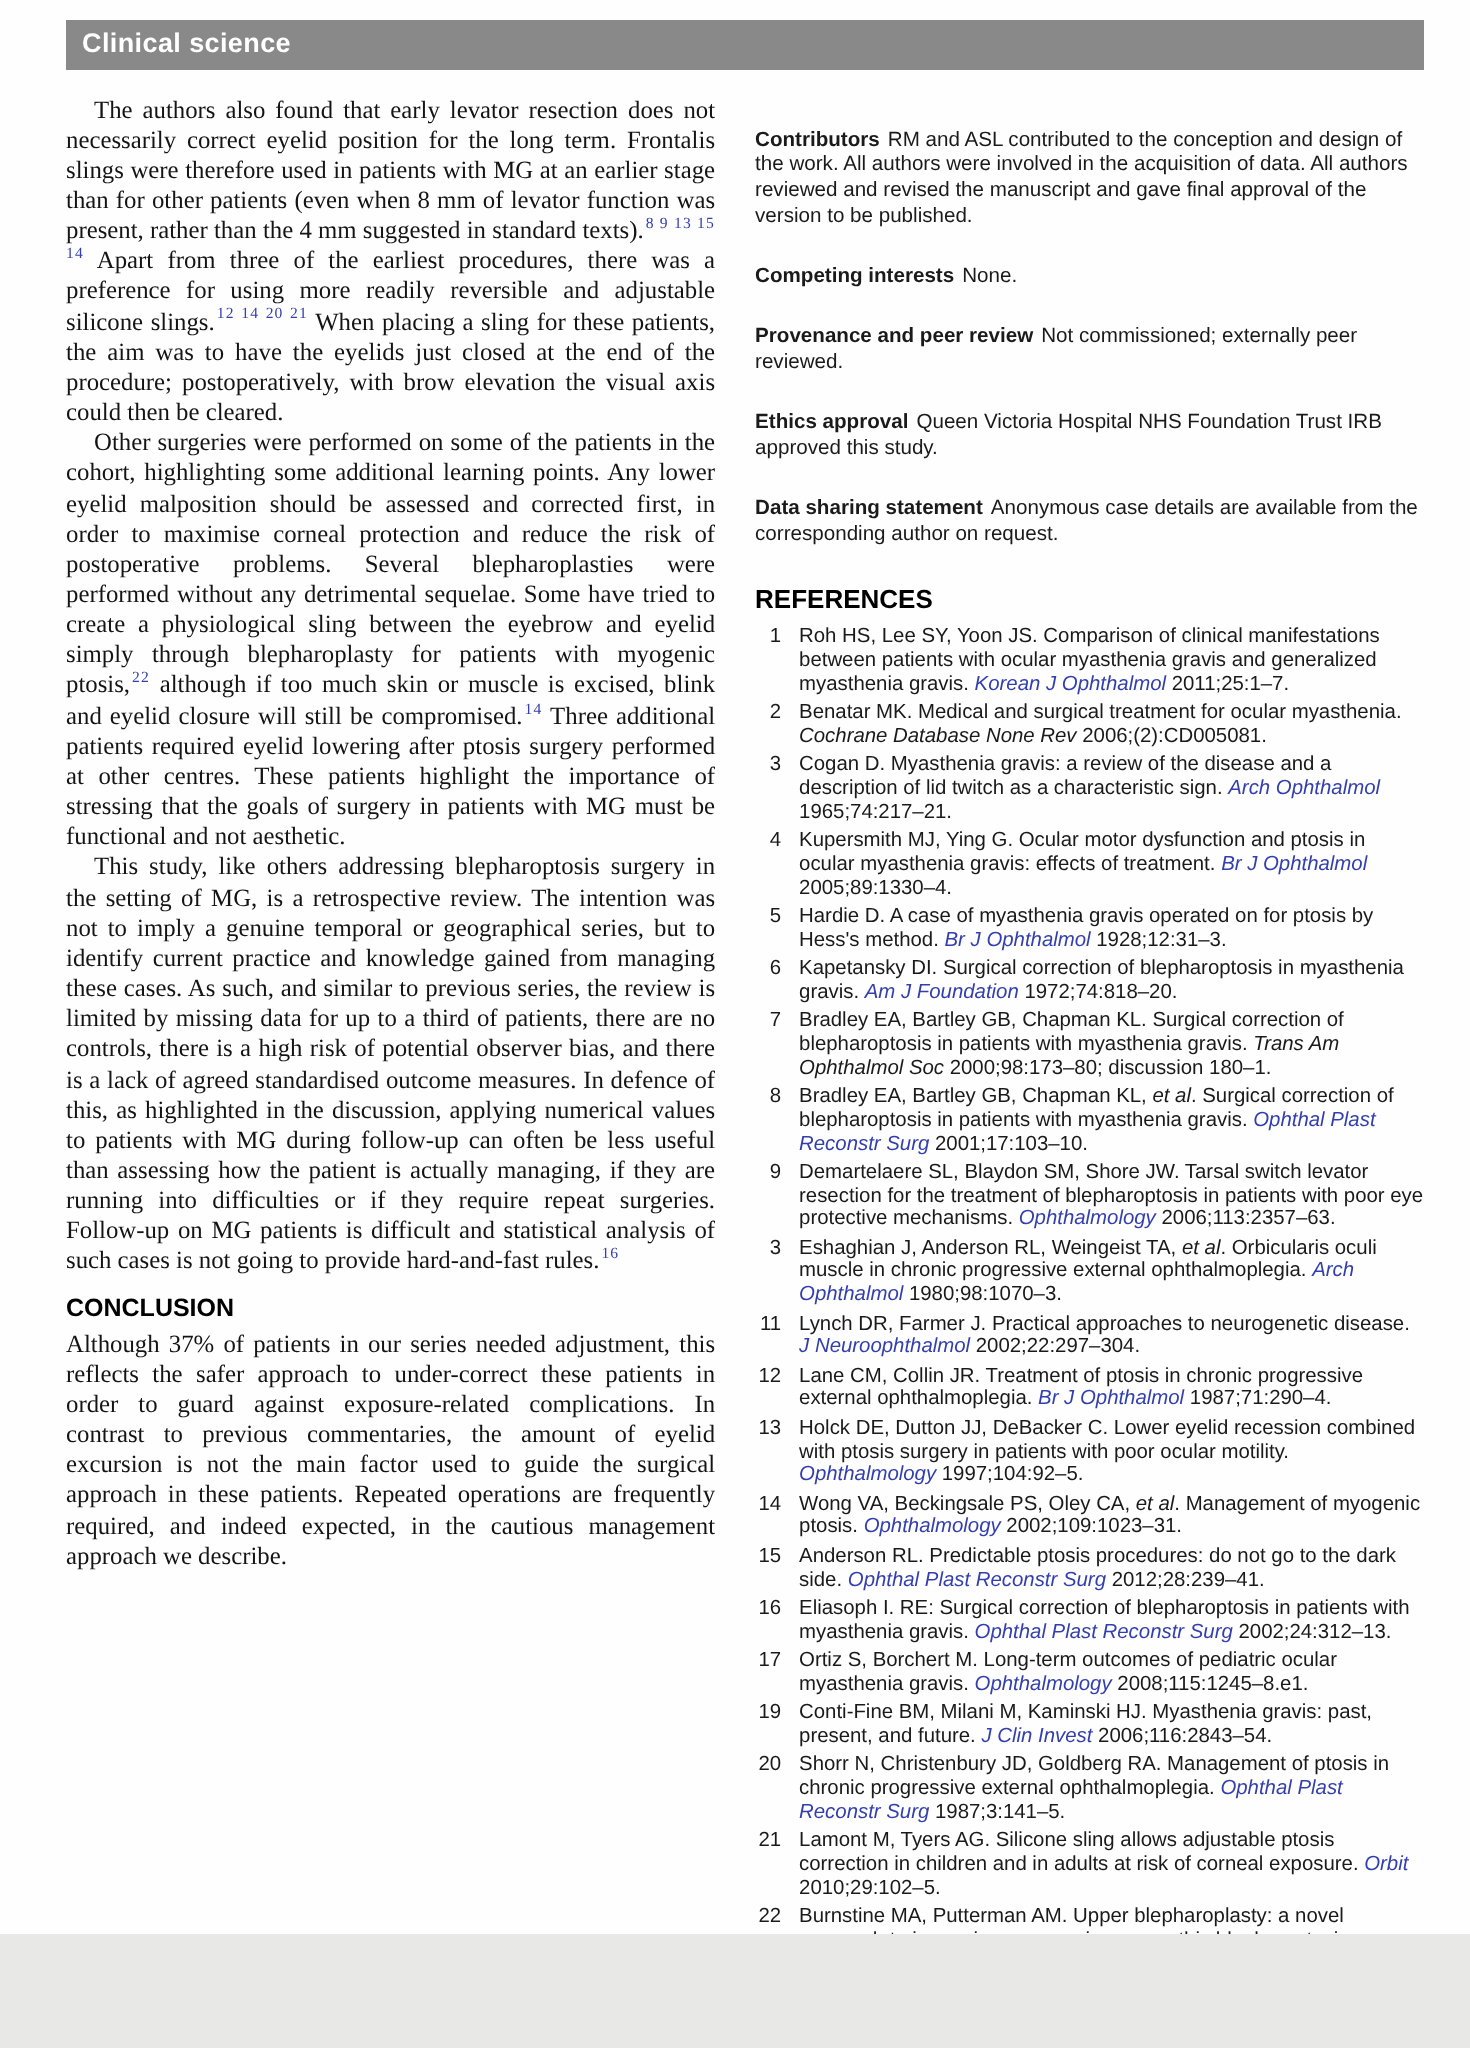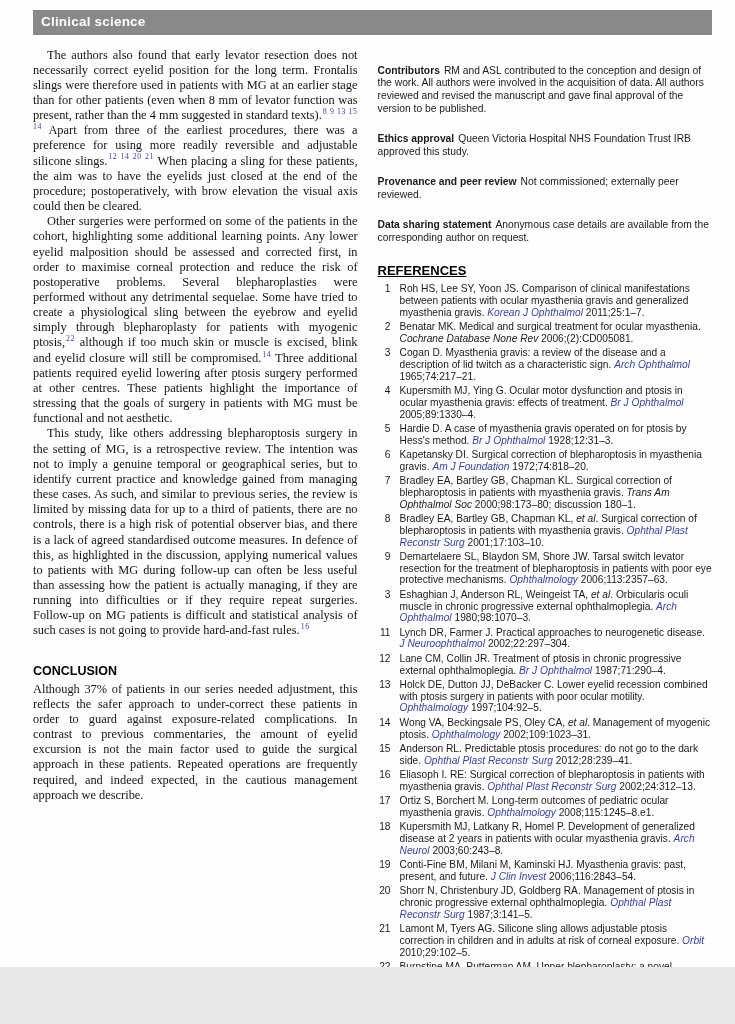--- a/index.html
+++ b/index.html
@@ -5,25 +5,25 @@
   html,body{margin:0;padding:0;}
   body{background:#e8e8e6;font-family:"Liberation Sans",sans-serif;}
   .page{width:735px;height:967px;background:#fefefe;position:relative;box-sizing:border-box;
         padding:10px 23px 0 33px;overflow:hidden;}
   .banner{color:#fff;font:bold 13.5px/1 "Liberation Sans",sans-serif;
           padding:5px 0 6px 8px;margin-bottom:13px;letter-spacing:.2px;}
   .cols{display:flex;gap:20px;}
   .col-left{width:327px;font:12.4px/15.15px "Liberation Serif",serif;color:#141414;text-align:justify;}
   .para{margin:0;}
   .para.indent{text-indent:14px;}
-  h2.conclusion{font:bold 12.5px/1.2 "Liberation Sans",sans-serif;color:#000;margin:25px 0 3px;}
+  h2.conclusion{font:bold 12.5px/1.2 "Liberation Sans",sans-serif;color:#000;margin:8px 0 3px;}
   .col-right{width:337px;font:10.3px/12.9px "Liberation Sans",sans-serif;color:#1a1a1a;}
   .note{margin:17px 0 8px;}
   .note-label{margin-right:4px;}
-  h2.refs{font:bold 13px/1.2 "Liberation Sans",sans-serif;color:#000;margin:18px 0 5px;text-decoration:underline;}
+  h2.refs{font:bold 13px/1.2 "Liberation Sans",sans-serif;color:#000;margin:18px 0 5px;}
   .ref{display:flex;line-height:11.8px;margin-bottom:2.5px;font-size:10.2px;}
   .ref-num{flex:0 0 13px;text-align:right;margin-right:9px;}
   .ref-text{flex:1;}
   .jlink{color:#333fae;font-style:italic;}
   sup.cite{font-size:7.8px;line-height:0;color:#333fae;letter-spacing:.6px;margin-left:1px;}
   .footer{position:absolute;left:30px;right:23px;top:1040px;border-top:1.5px solid #3a3a3a;
           padding-top:6px;display:flex;justify-content:flex-start;
           font:10.3px/1.2 "Liberation Sans",sans-serif;color:#222;}
 </style>
 </head>
@@ -43,22 +43,23 @@
           <p class="para indent">Other surgeries were performed on some of the patients in the cohort, highlighting some additional learning points. Any lower eyelid malposition should be assessed and corrected first, in order to maximise corneal protection and reduce the risk of postoperative problems. Several blepharoplasties were performed without any detrimental sequelae. Some have tried to create a physiological sling between the eyebrow and eyelid simply through blepharoplasty for patients with myogenic ptosis,<sup class="cite">22</sup> although if too much skin or muscle is excised, blink and eyelid closure will still be compromised.<sup class="cite">14</sup> Three additional patients required eyelid lowering after ptosis surgery performed at other centres. These patients highlight the importance of stressing that the goals of surgery in patients with MG must be functional and not aesthetic.</p>
           <p class="para indent">This study, like others addressing blepharoptosis surgery in the setting of MG, is a retrospective review. The intention was not to imply a genuine temporal or geographical series, but to identify current practice and knowledge gained from managing these cases. As such, and similar to previous series, the review is limited by missing data for up to a third of patients, there are no controls, there is a high risk of potential observer bias, and there is a lack of agreed standardised outcome measures. In defence of this, as highlighted in the discussion, applying numerical values to patients with MG during follow-up can often be less useful than assessing how the patient is actually managing, if they are running into difficulties or if they require repeat surgeries. Follow-up on MG patients is difficult and statistical analysis of such cases is not going to provide hard-and-fast rules.<sup class="cite">16</sup></p>
         </div>
       <h2 class="conclusion">CONCLUSION</h2>
       <p class="para">Although 37% of patients in our series needed adjustment, this reflects the safer approach to under-correct these patients in order to guard against exposure-related complications. In contrast to previous commentaries, the amount of eyelid excursion is not the main factor used to guide the surgical approach in these patients. Repeated operations are frequently required, and indeed expected, in the cautious management approach we describe.</p>
     </div>
 
     <div class="col-right">
       <div>
           <p class="note"><b class="note-label">Contributors</b>RM and ASL contributed to the conception and design of the work. All authors were involved in the acquisition of data. All authors reviewed and revised the manuscript and gave final approval of the version to be published.</p>
+          <p class="note"><b class="note-label">Competing interests</b>None.</p>
+          <p class="note"><b class="note-label">Provenance and peer review</b>Not commissioned; externally peer reviewed.</p>
           <p class="note"><b class="note-label">Ethics approval</b>Queen Victoria Hospital NHS Foundation Trust IRB approved this study.</p>
-          <p class="note"><b class="note-label">Provenance and peer review</b>Not commissioned; externally peer reviewed.</p>
           <p class="note"><b class="note-label">Data sharing statement</b>Anonymous case details are available from the corresponding author on request.</p>
         </div>
       <h2 class="refs">REFERENCES</h2>
       <div>
           <div class="ref">
             <span class="ref-num">1</span>
             <span class="ref-text">Roh HS, Lee SY, Yoon JS. Comparison of clinical manifestations between patients with ocular myasthenia gravis and generalized myasthenia gravis. <i class="jlink">Korean J Ophthalmol</i> 2011;25:1–7.</span>
           </div>
           <div class="ref">
             <span class="ref-num">2</span>
@@ -118,24 +119,20 @@
           </div>
           <div class="ref">
             <span class="ref-num">16</span>
             <span class="ref-text">Eliasoph I. RE: Surgical correction of blepharoptosis in patients with myasthenia gravis. <i class="jlink">Ophthal Plast Reconstr Surg</i> 2002;24:312–13.</span>
           </div>
           <div class="ref">
             <span class="ref-num">17</span>
             <span class="ref-text">Ortiz S, Borchert M. Long-term outcomes of pediatric ocular myasthenia gravis. <i class="jlink">Ophthalmology</i> 2008;115:1245–8.e1.</span>
           </div>
           <div class="ref">
-            <span class="ref-num">18</span>
-            <span class="ref-text">Kupersmith MJ, Latkany R, Homel P. Development of generalized disease at 2 years in patients with ocular myasthenia gravis. <i class="jlink">Arch Neurol</i> 2003;60:243–8.</span>
-          </div>
-          <div class="ref">
             <span class="ref-num">19</span>
             <span class="ref-text">Conti-Fine BM, Milani M, Kaminski HJ. Myasthenia gravis: past, present, and future. <i class="jlink">J Clin Invest</i> 2006;116:2843–54.</span>
           </div>
           <div class="ref">
             <span class="ref-num">20</span>
             <span class="ref-text">Shorr N, Christenbury JD, Goldberg RA. Management of ptosis in chronic progressive external ophthalmoplegia. <i class="jlink">Ophthal Plast Reconstr Surg</i> 1987;3:141–5.</span>
           </div>
           <div class="ref">
             <span class="ref-num">21</span>
             <span class="ref-text">Lamont M, Tyers AG. Silicone sling allows adjustable ptosis correction in children and in adults at risk of corneal exposure. <i class="jlink">Orbit</i> 2010;29:102–5.</span>

